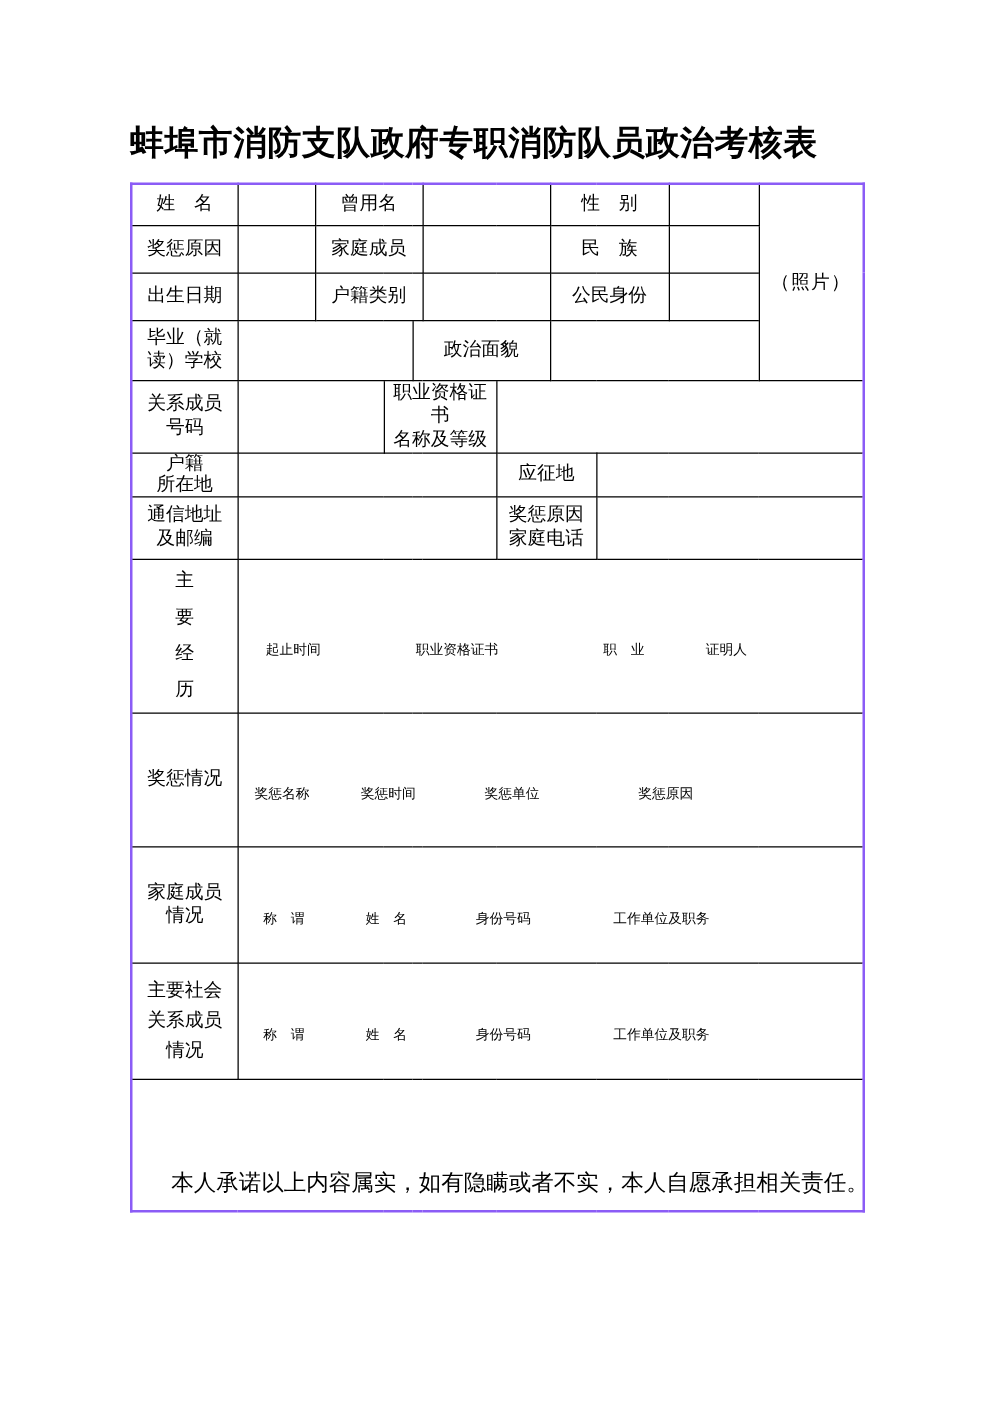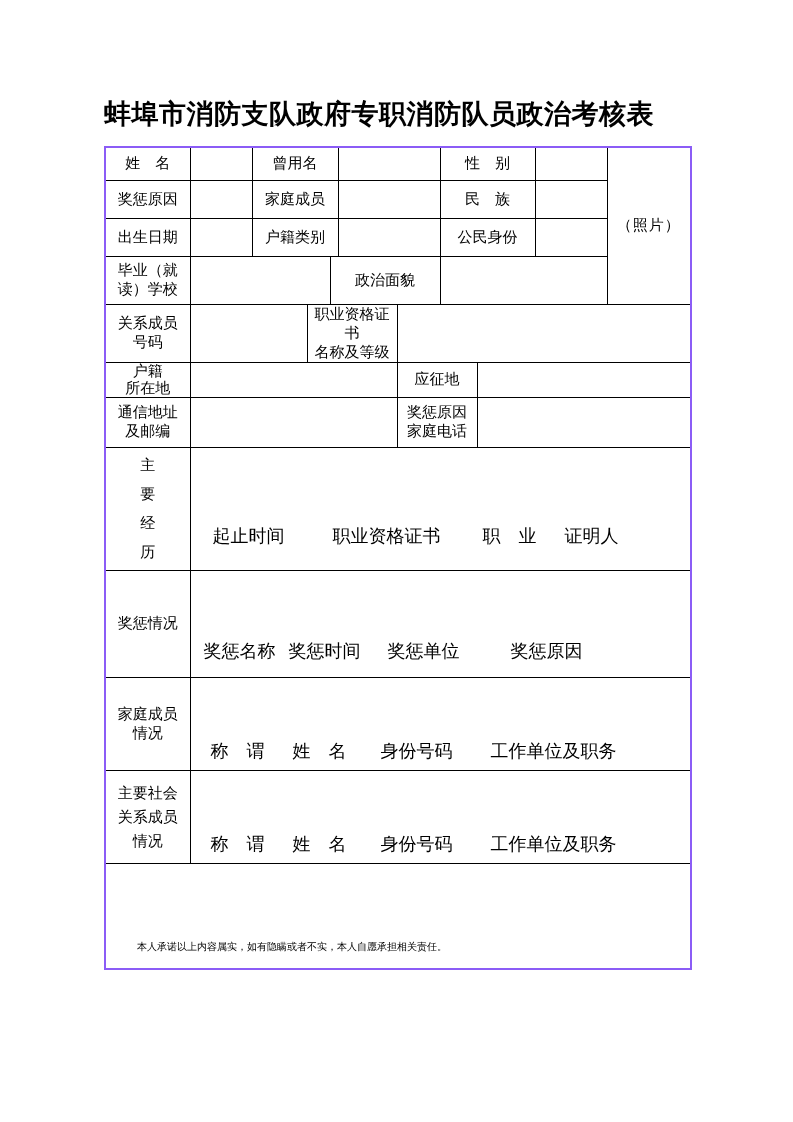--- a/index.html
+++ b/index.html
@@ -23,22 +23,22 @@
     border:1px solid #000;padding:0;font-size:15px;color:#000;
     text-align:center;vertical-align:middle;overflow:hidden;
   }
   td.lbl{white-space:pre-line;line-height:19px;padding:0 2px;}
   td.lbl-sm{font-size:14px;line-height:19px;white-space:pre-line;}
   td.lbl-v{white-space:pre-line;line-height:29px;}
   td.lbl-s{white-space:pre-line;line-height:24px;}
   td.val{background:#fff;}
   td.content{vertical-align:top;text-align:left;}
   .relbox{position:relative;width:100%;height:100%;}
-  .hdr{position:absolute;top:18px;white-space:nowrap;font-size:18px;line-height:18px;}
-  .decl-line{position:absolute;white-space:nowrap;font-size:10px;line-height:19px;}
+  .hdr{position:absolute;top:2px;white-space:nowrap;font-size:11px;line-height:18px;}
+  .decl-line{position:absolute;white-space:nowrap;font-size:18px;line-height:19px;}
   td.photo{text-align:center;vertical-align:middle;font-size:15px;letter-spacing:1px;}
 </style>
 </head>
 <body>
 
 <div class="page">
 
   <h1 class="title">蚌埠市消防支队政府专职消防队员政治考核表</h1>
 
   <table class="form">

